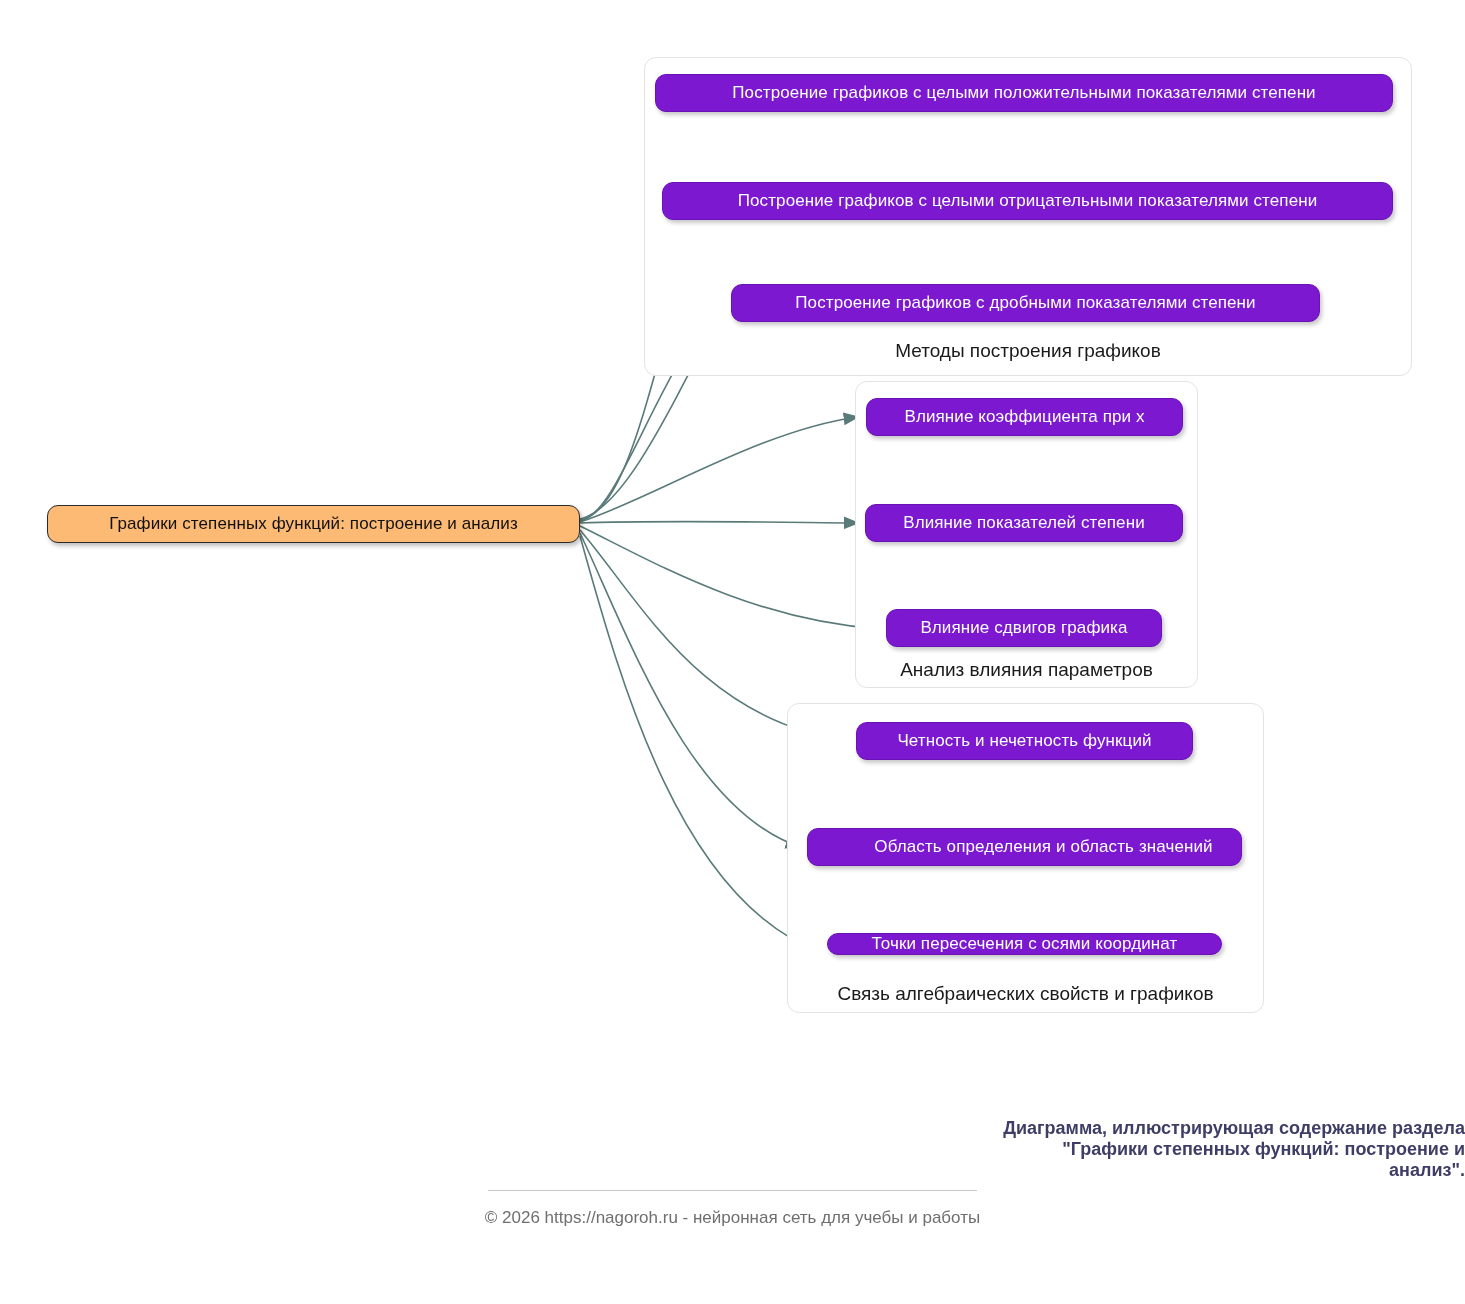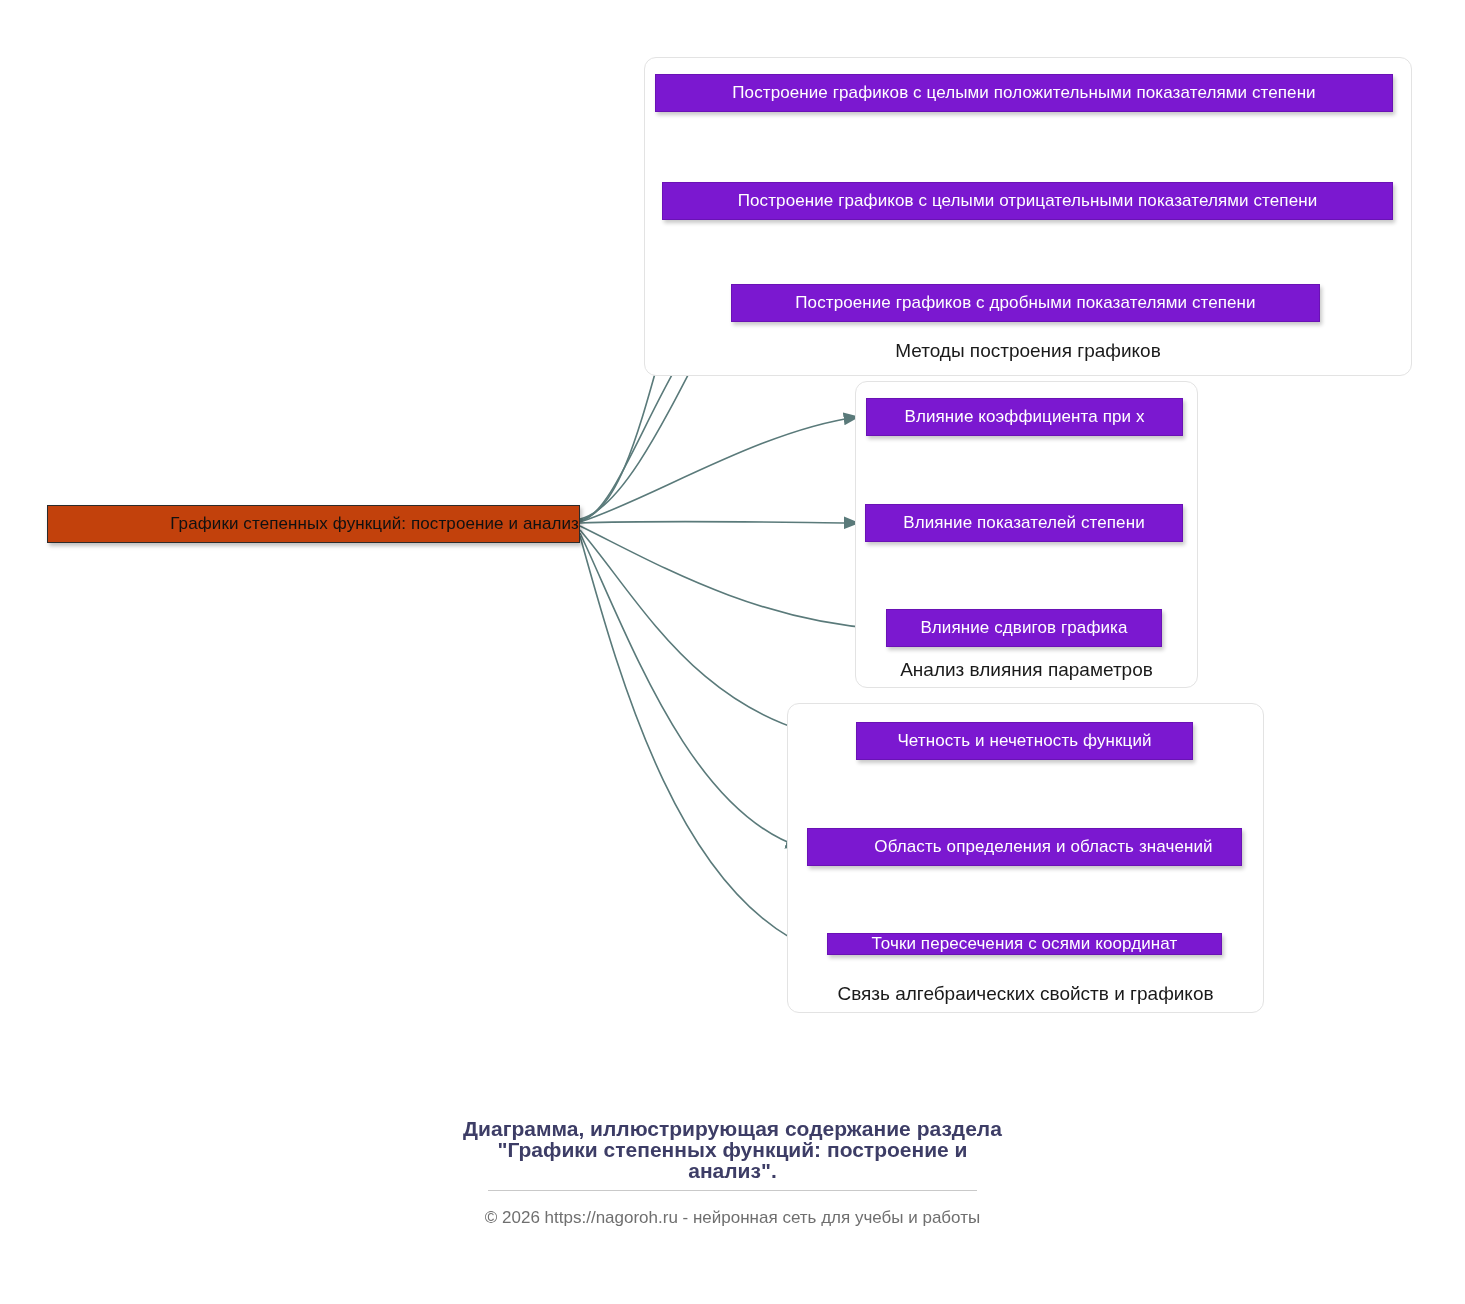--- a/index.html
+++ b/index.html
@@ -33,48 +33,47 @@
   .group-label {
     position: absolute;
     font-size: 19px;
     color: #1a1a1a;
     white-space: nowrap;
     text-align: center;
   }
   .node {
     position: absolute;
     box-sizing: border-box;
-    border-radius: 0;
+    border-radius: 11px;
     display: flex;
     align-items: center;
     justify-content: center;
     white-space: nowrap;
     font-size: 17px;
     letter-spacing: 0.1px;
   }
   .node.root {
-    background: #c2410c;
+    background: #fdba74;
     border: 1.5px solid #2b2b2b;
     color: #111111;
     box-shadow: 2px 3px 4px rgba(0,0,0,0.25);
-    justify-content: flex-end;
   }
   .node.leaf {
     background: #7b18d0;
     border: 1px solid #6a12b5;
     color: #ffffff;
     box-shadow: 2px 3px 4px rgba(0,0,0,0.22);
   }
   #caption {
     position: absolute;
     left: 0;
     width: 1465px;
-    text-align: center;
+    text-align: right;
     color: #3d3d66;
-    font-size: 21px;
+    font-size: 18px;
     font-weight: bold;
     line-height: 21px;
   }
   #caption-rule {
     position: absolute;
     border-top: 1px solid #c9c9c9;
   }
   #footer {
     position: absolute;
     left: 0;

